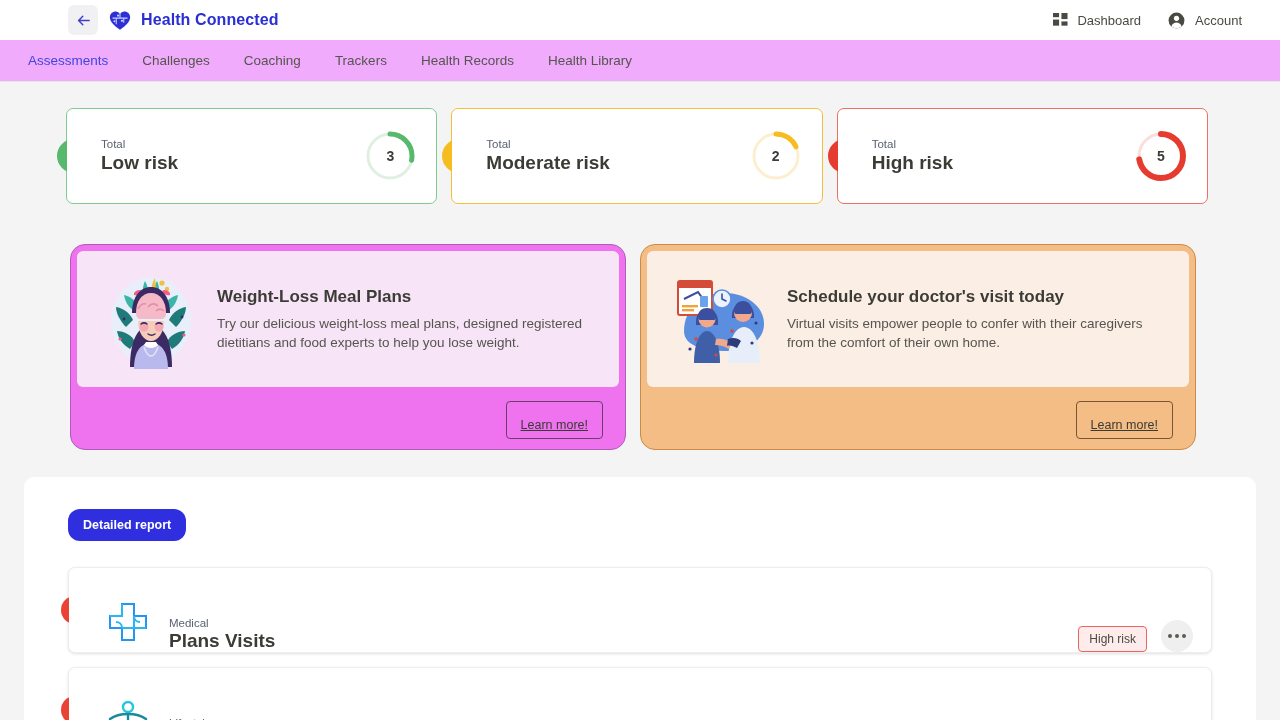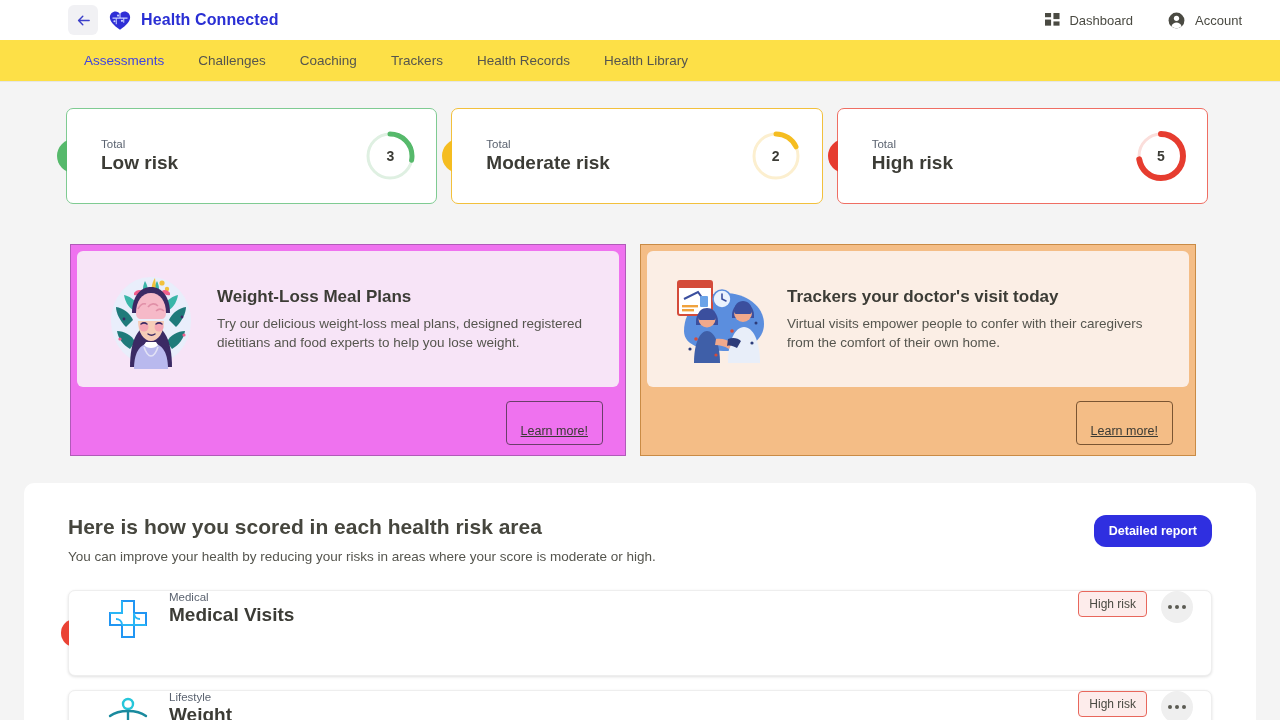--- a/index.html
+++ b/index.html
@@ -23,34 +23,34 @@
     display: flex; align-items: center; justify-content: center;
     margin-left: 52px;
     cursor: pointer;
   }
   .logo-wrap { display: flex; align-items: center; margin-left: 10px; }
   .brand-name {
     color: #2a2fd4; font-size: 16px; font-weight: bold;
     margin-left: 9px; letter-spacing: .1px;
   }
   .topbar-right {
-    margin-left: auto; display: flex; align-items: center; gap: 34px;
+    margin-left: auto; display: flex; align-items: center; gap: 26px;
     padding-right: 22px;
   }
   .top-link {
     display: flex; align-items: center; gap: 9px;
     font-size: 13px; color: #4a4a42; cursor: pointer;
   }
 
   
   .navbar {
-    height: 42px; background: #fde047;
+    height: 42px; background: #f0abfc;
     border-bottom: 1px solid #e6e6e6;
     display: flex; align-items: center;
-    padding-left: 84px; gap: 34px;
+    padding-left: 28px; gap: 34px;
   }
   .nav-tab {
     font-size: 13.5px; color: #55554e; cursor: pointer; line-height: 42px;
   }
   .nav-tab.active { color: #4044e0; }
 
   
   .page { padding: 0; }
 
   .risk-row {
@@ -84,21 +84,21 @@
     display: flex; align-items: center; justify-content: center;
     font-size: 14px; font-weight: bold; color: #3c3c36;
   }
 
   
   .promo-row {
     display: flex; gap: 14px;
     padding: 40px 84px 0 70px;
   }
   .promo-card {
-    flex: 1; border: 1.5px solid; border-radius: 0;
+    flex: 1; border: 1.5px solid; border-radius: 15px;
     overflow: hidden; display: flex; flex-direction: column;
   }
   .promo-inner {
     display: flex; align-items: center; gap: 6px;
     padding: 16px 18px 16px 14px;
     min-height: 136px;
   }
   .promo-art {
     width: 120px; height: 104px; flex: none;
     border-radius: 6px;
@@ -107,21 +107,21 @@
   .promo-text { flex: 1; padding-right: 4px; }
   .promo-title {
     font-size: 17px; font-weight: bold; color: #3c3c36; margin-bottom: 7px;
   }
   .promo-body { font-size: 13.5px; line-height: 19px; color: #55554e; }
   .promo-foot {
     padding: 8px 22px 10px; display: flex; justify-content: flex-end;
   }
   .learn-btn {
     border: 1px solid #5b4a52; border-radius: 4px;
-    padding: 22px 14px 6px;
+    padding: 16px 14px 6px;
     font-size: 12.5px; color: #3a3a34; text-decoration: underline;
     cursor: pointer; background: transparent;
     font-family: "Liberation Sans", sans-serif;
   }
 
   
   .promo-pink { border-color: #b05bb8; background: #ef72ef; }
   .promo-pink .promo-inner { background: #f7e4f7; border-radius: 6px; margin: 6px; }
   .promo-pink .learn-btn { border-color: #6a3f6a; }
   
@@ -147,21 +147,21 @@
     padding: 9px 15px; font-size: 12.5px; font-weight: bold;
     cursor: pointer; white-space: nowrap;
     font-family: "Liberation Sans", sans-serif;
   }
 
   .area-list { margin-top: 26px; }
   .area-row {
     position: relative; background: #ffffff;
     border: 1px solid #eeeeee; border-radius: 7px;
     box-shadow: 0 1px 3px rgba(0,0,0,.12);
-    height: 86px; display: flex; align-items: flex-start;
+    height: 86px; display: flex; align-items: flex-end;
     padding: 0 18px 0 30px; margin-bottom: 14px;
   }
   .area-row .nub {
     position: absolute; left: -8px; top: 50%;
     transform: translateY(-50%);
     width: 16px; height: 28px;
     border-radius: 14px 0 0 14px;
     background: #ea4335;
   }
   .area-row .nub::after {
@@ -363,54 +363,50 @@
             <path d="M62 70c5-2 10-1 13 2l-4 7c-4-2-7-3-10-2z" fill="#2d3c7a"></path>
             <circle cx="30" cy="70" r="1.8" fill="#d44b3a"></circle>
             <circle cx="66" cy="62" r="1.8" fill="#d44b3a"></circle>
             <circle cx="50" cy="86" r="1.6" fill="#d44b3a"></circle>
             <circle cx="86" cy="74" r="1.6" fill="#2d3c7a"></circle>
             <circle cx="24" cy="80" r="1.6" fill="#2d3c7a"></circle>
             <circle cx="90" cy="54" r="1.5" fill="#2d3c7a"></circle>
           </svg>
         </div>
         <div class="promo-text">
-          <div class="promo-title">Trackers your doctor's visit today</div>
+          <div class="promo-title">Schedule your doctor's visit today</div>
           <div class="promo-body">Virtual visits empower people to confer with their caregivers from the comfort of their own home.</div>
         </div>
       </div>
       <div class="promo-foot">
         <button class="learn-btn">Learn more! </button>
       </div>
     </div>
   </div>
 
   <div class="scores-panel">
     <div class="scores-head">
-      <div class="scores-headtext">
-        <div class="scores-title">Here is how you scored in each health risk area</div>
-        <div class="scores-sub">You can improve your health by reducing your risks in areas where your score is moderate or high.</div>
-      </div>
       <button class="detail-btn">Detailed report</button>
     </div>
 
     <div class="area-list">
 
       <div class="area-row">
         <div class="nub"></div>
         <div class="area-icon">
           <svg width="50" height="50" viewBox="0 0 50 50">
             <path d="M19 6h12v12h12v12H31v12H19V30H7V18h12z" fill="none" stroke="#2196f3" stroke-width="2"></path>
             <path d="M19 18h12v12H19z" fill="#ffffff"></path>
             <path d="M19 6v12H7M31 30h12M31 18v12H19" fill="none" stroke="#29b6f6" stroke-width="2"></path>
             <path d="M19 30c0-4-3-6-6-6M31 18c0 4 3 6 6 6" fill="none" stroke="#29b6f6" stroke-width="2"></path>
           </svg>
         </div>
         <div class="area-texts">
           <div class="area-cat">Medical</div>
-          <div class="area-name">Medical Visits</div>
+          <div class="area-name">Plans Visits</div>
         </div>
         <div class="risk-badge">High risk</div>
         <div class="dots-btn">
           <span></span>
             <span></span>
             <span></span>
         </div>
       </div>
 
       <div class="area-row">

